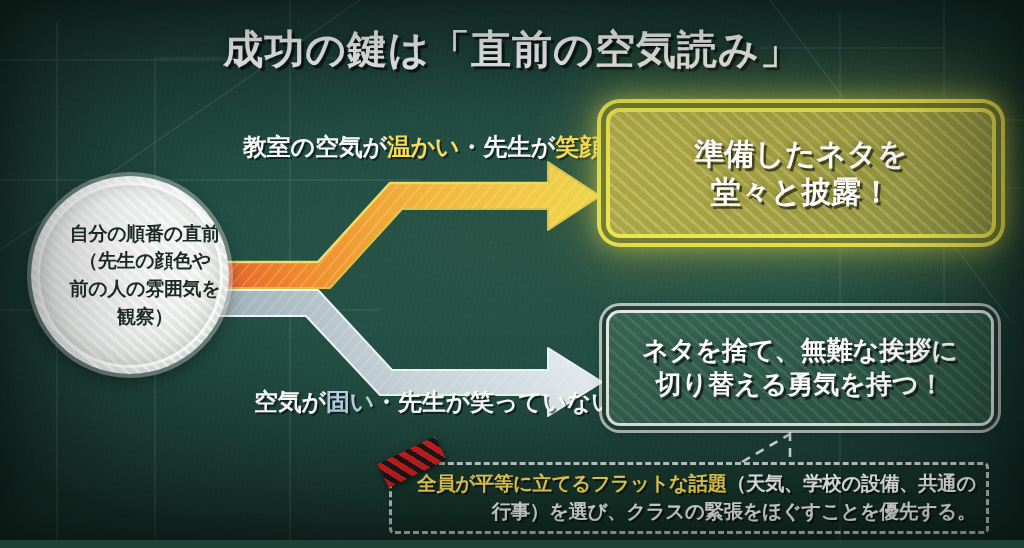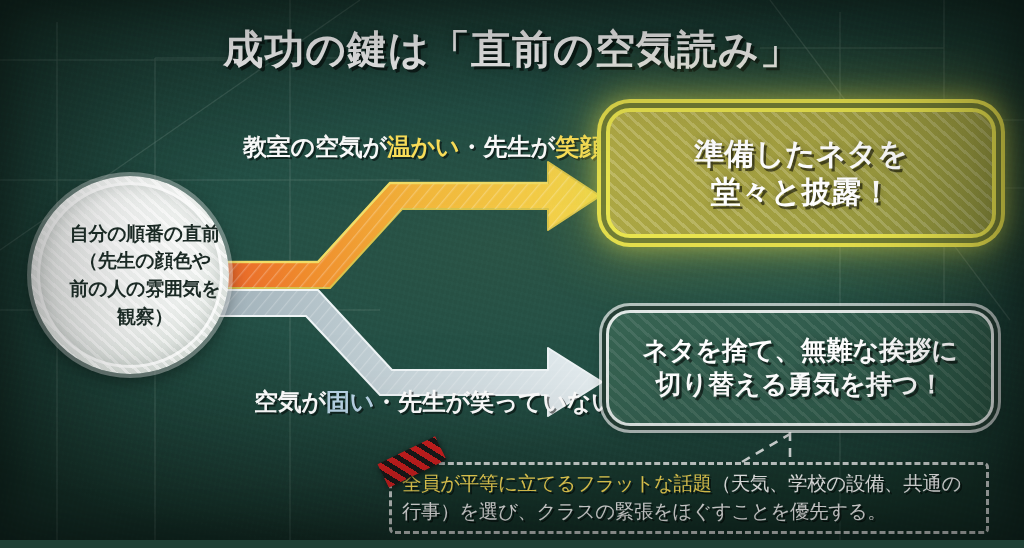--- a/index.html
+++ b/index.html
@@ -60,21 +60,21 @@
   .branch-label{
     position:absolute;font-size:24px;font-weight:bold;color:#ffffff;
     text-shadow:2px 2px 0 rgba(0,0,0,.5);white-space:nowrap;letter-spacing:-.2px;
   }
   .branch-label.top{left:243px;top:131px;}
   .branch-label.bot{left:254px;top:386px;}
   .hl-warm{color:#ffe25a;}
   .hl-cold{color:#b9d4e6;}
 
   
-  .box{position:absolute;border-radius:24px;display:flex;align-items:center;justify-content:center;}
+  .box{position:absolute;border-radius:14px;display:flex;align-items:center;justify-content:center;}
   .box-text{
     text-align:center;white-space:pre-line;font-weight:bold;color:#ffffff;
     text-shadow:2.5px 2.5px 0 rgba(0,0,0,.55), 0 0 8px rgba(0,0,0,.3);
   }
   .box-good{
     left:606px;top:108px;width:382px;height:122px;
     background:
       repeating-linear-gradient(42deg, rgba(255,255,255,.16) 0 3px, rgba(120,120,40,.10) 3px 9px),
       linear-gradient(135deg, #b9b24a 0%, #a9a544 45%, #8f9440 100%);
     border:4px solid #e9e44f;
@@ -101,22 +101,22 @@
 
   
   .note{
     position:absolute;left:389px;top:462px;width:600px;height:72px;
     border:3px dashed rgba(255,255,255,.8);border-radius:5px;
     background:rgba(20,48,38,.35);
     display:flex;align-items:center;justify-content:center;
     padding:2px 10px;box-sizing:border-box;
   }
   .note-text{
-    font-size:19.5px;font-weight:normal;line-height:1.42;color:#ffffff;
-    text-shadow:2px 2px 0 rgba(0,0,0,.55);text-align:left;letter-spacing:-.4px;
+    font-size:19.5px;font-weight:bold;line-height:1.42;color:#ffffff;
+    text-shadow:2px 2px 0 rgba(0,0,0,.55);text-align:right;letter-spacing:-.4px;
   }
   .note-text .hl{color:#ffe25a;}
   .tag{
     position:absolute;left:-12px;top:-16px;width:64px;height:26px;
     transform:rotate(-26deg);
     background:repeating-linear-gradient(58deg,#cf2020 0 6px,#1a1a1a 6px 11px);
     box-shadow:0 2px 6px rgba(0,0,0,.5);
   }
   svg{position:absolute;left:0;top:0;}
 </style>

